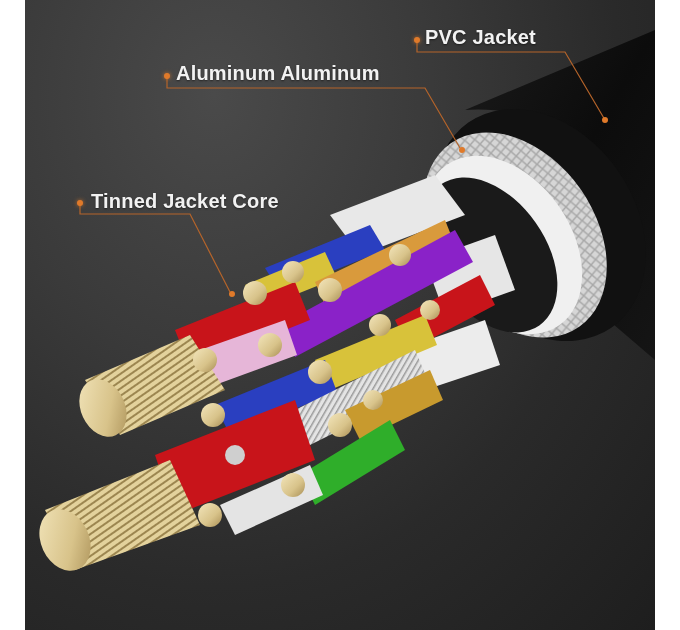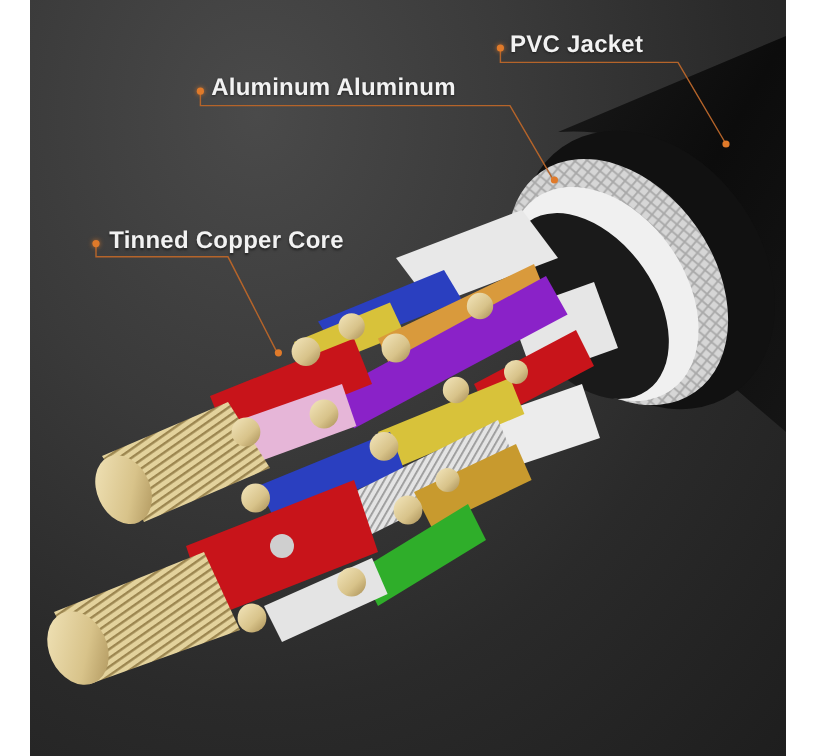--- a/index.html
+++ b/index.html
@@ -140,14 +140,14 @@
     </g>
   </svg>
 
   <span class="dot" style="left:389px; top:37px;"></span>
   <span class="label" style="left:400px; top:26px;">PVC Jacket</span>
 
   <span class="dot" style="left:139px; top:73px;"></span>
   <span class="label" style="left:151px; top:62px;">Aluminum Aluminum</span>
 
   <span class="dot" style="left:52px; top:200px;"></span>
-  <span class="label" style="left:66px; top:190px;">Tinned Copper Core</span>
+  <span class="label" style="left:66px; top:190px;">Tinned Jacket Core</span>
 </div>
 
 </body></html>

